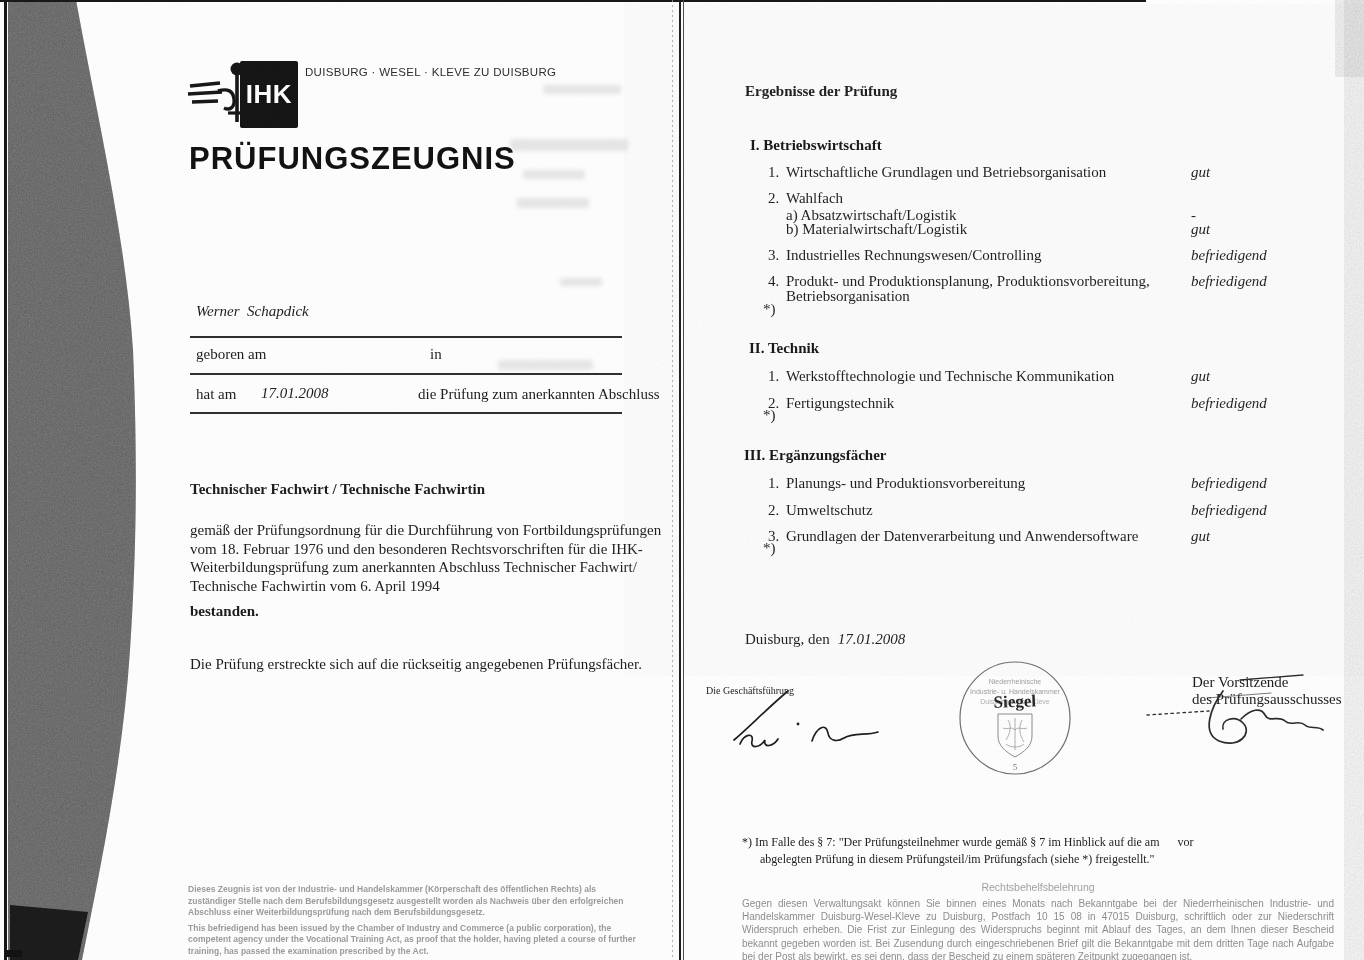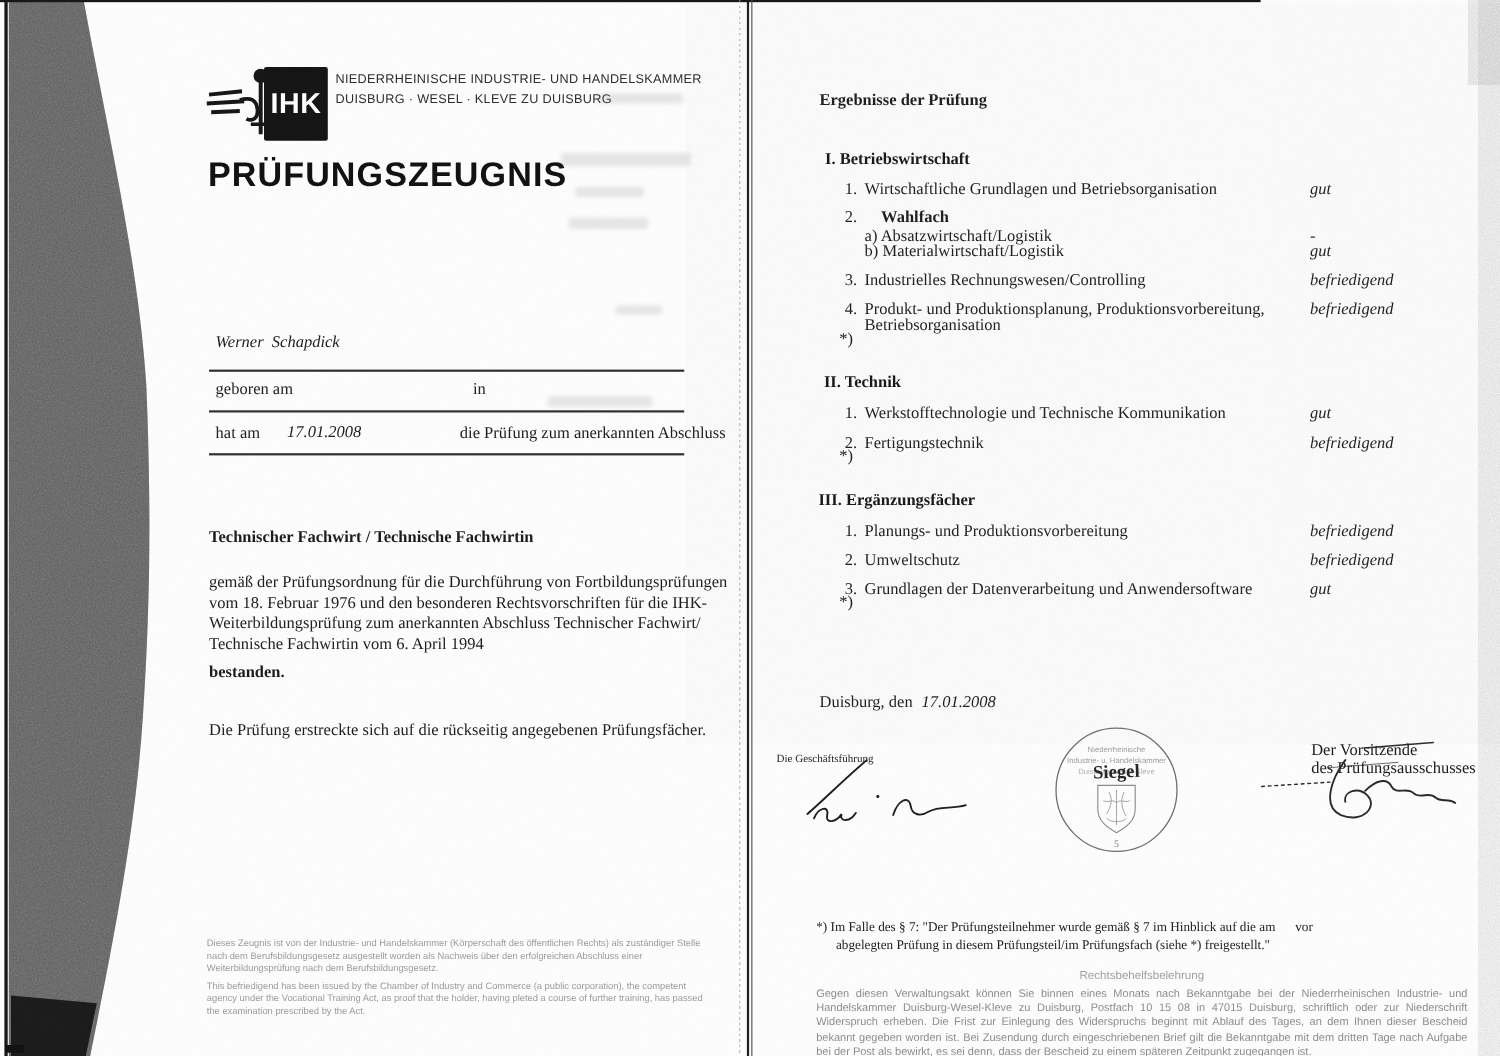--- a/index.html
+++ b/index.html
@@ -21,31 +21,31 @@
   .title{position:absolute;left:189px;top:141px;font-family:"Liberation Sans",sans-serif;
          font-weight:bold;font-size:31px;letter-spacing:1px;color:#101010;}
   .holder{position:absolute;left:196px;top:303px;font-style:italic;font-size:15px;white-space:pre;}
   .rule{position:absolute;left:190px;width:432px;height:1.5px;background:#2e2e2e;}
   .fld{position:absolute;font-size:15px;color:#1b1b1b;white-space:nowrap;}
   .ital{font-style:italic;}
   .qual{position:absolute;left:190px;top:481px;font-size:15px;font-weight:bold;white-space:nowrap;}
   .reg{position:absolute;left:190px;top:521px;width:472px;font-size:15px;line-height:18.5px;}
   .passed{position:absolute;left:190px;top:603px;font-size:15px;font-weight:bold;}
   .revnote{position:absolute;left:190px;top:656px;font-size:15px;white-space:nowrap;}
-  .fineprint{position:absolute;left:188px;top:852px;width:458px;
-      font-family:"Liberation Sans",sans-serif;font-size:8.5px;line-height:11.5px;color:#9b9b9b;}
+  .fineprint{position:absolute;left:188px;top:884px;width:458px;
+      font-family:"Liberation Sans",sans-serif;font-size:8.5px;line-height:11.5px;color:#9b9b9b;font-weight:bold;}
   .fineprint p{margin:0 0 4px 0;}
   
   .res-title{position:absolute;left:745px;top:83px;font-size:15px;font-weight:bold;}
   .rsec{position:absolute;font-size:15px;font-weight:bold;color:#141414;white-space:nowrap;}
   .rrow{position:absolute;left:0;top:0;width:100%;height:0;font-size:15px;}
   .rnum{position:absolute;left:768px;white-space:nowrap;}
   .rlab{position:absolute;left:786px;white-space:nowrap;}
   .rstar .rlab{left:763px;}
-  .rbold .rlab{font-weight:bold;margin-left:15px;}
+  .rbold .rlab{font-weight:normal;}
   .rgrade{position:absolute;left:1191px;font-style:italic;white-space:nowrap;}
   .pdate{position:absolute;left:745px;top:631px;font-size:15px;white-space:nowrap;}
   .pdate .ital{margin-left:8px;}
   .sig-label-left{position:absolute;left:706px;top:685px;font-size:10px;white-space:nowrap;}
   .sig-label-r1{position:absolute;left:1192px;top:674px;font-size:15px;white-space:nowrap;}
   .sig-label-r2{position:absolute;left:1168px;top:691px;font-size:15px;white-space:nowrap;margin-left:24px;}
   .sigsvg{position:absolute;}
   .fn1{position:absolute;left:742px;top:835px;font-size:12px;white-space:pre;}
   .fn2{position:absolute;left:760px;top:852px;font-size:12px;white-space:pre;}
   .legal-head{position:absolute;left:742px;top:881px;width:592px;text-align:center;
@@ -93,21 +93,20 @@
       <path d="M6,47 L32,46" stroke="#151515" stroke-width="3.6" fill="none"></path>
       <path d="M32,36 C42,33 47,36 48,44 C49,52 44,56 38,53" stroke="#151515" stroke-width="3.4" fill="none"></path>
       <line x1="51" y1="18" x2="51" y2="67" stroke="#151515" stroke-width="3.6"></line>
       <line x1="42" y1="58" x2="58" y2="58" stroke="#151515" stroke-width="3.2"></line>
       <circle cx="51" cy="14" r="6.5" fill="#151515"></circle>
       <rect x="54" y="6" width="58" height="67" rx="2" fill="#131313"></rect>
       <text x="83" y="48" text-anchor="middle" font-family="Liberation Sans, sans-serif" font-weight="bold" font-size="26" letter-spacing="0.5" fill="#ffffff">IHK</text>
     </svg>
 
     <div class="org">
-      <div>NIEDERRHEINISCHE INDUSTRIE- UND HANDELSKAMMER</div>
       <div>DUISBURG · WESEL · KLEVE ZU DUISBURG</div>
     </div>
 
     <div class="title">PRÜFUNGSZEUGNIS</div>
 
     <div class="holder">Werner  Schapdick</div>
 
     <div class="rule" style="top:336px"></div>
     <div class="fld" style="left:196px;top:346px">geboren am</div>
     <div class="fld" style="left:430px;top:346px">in</div>

